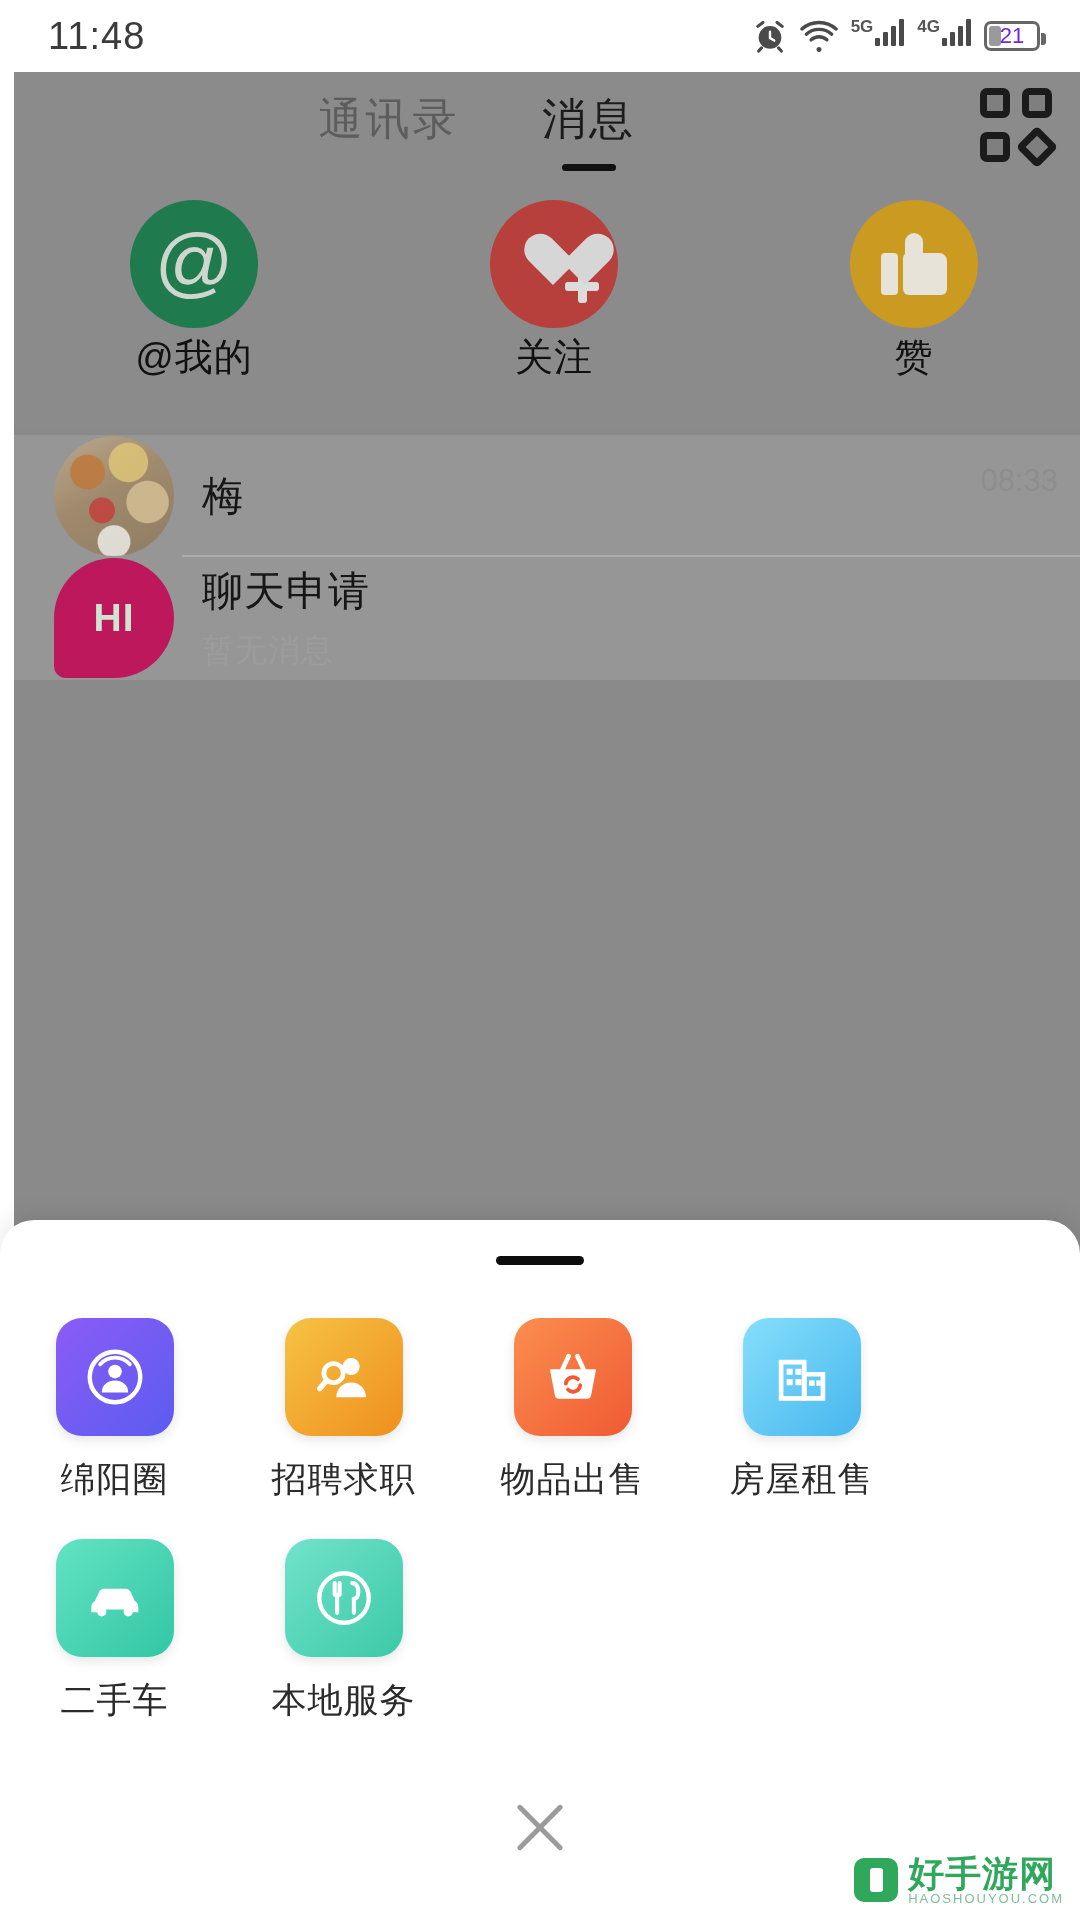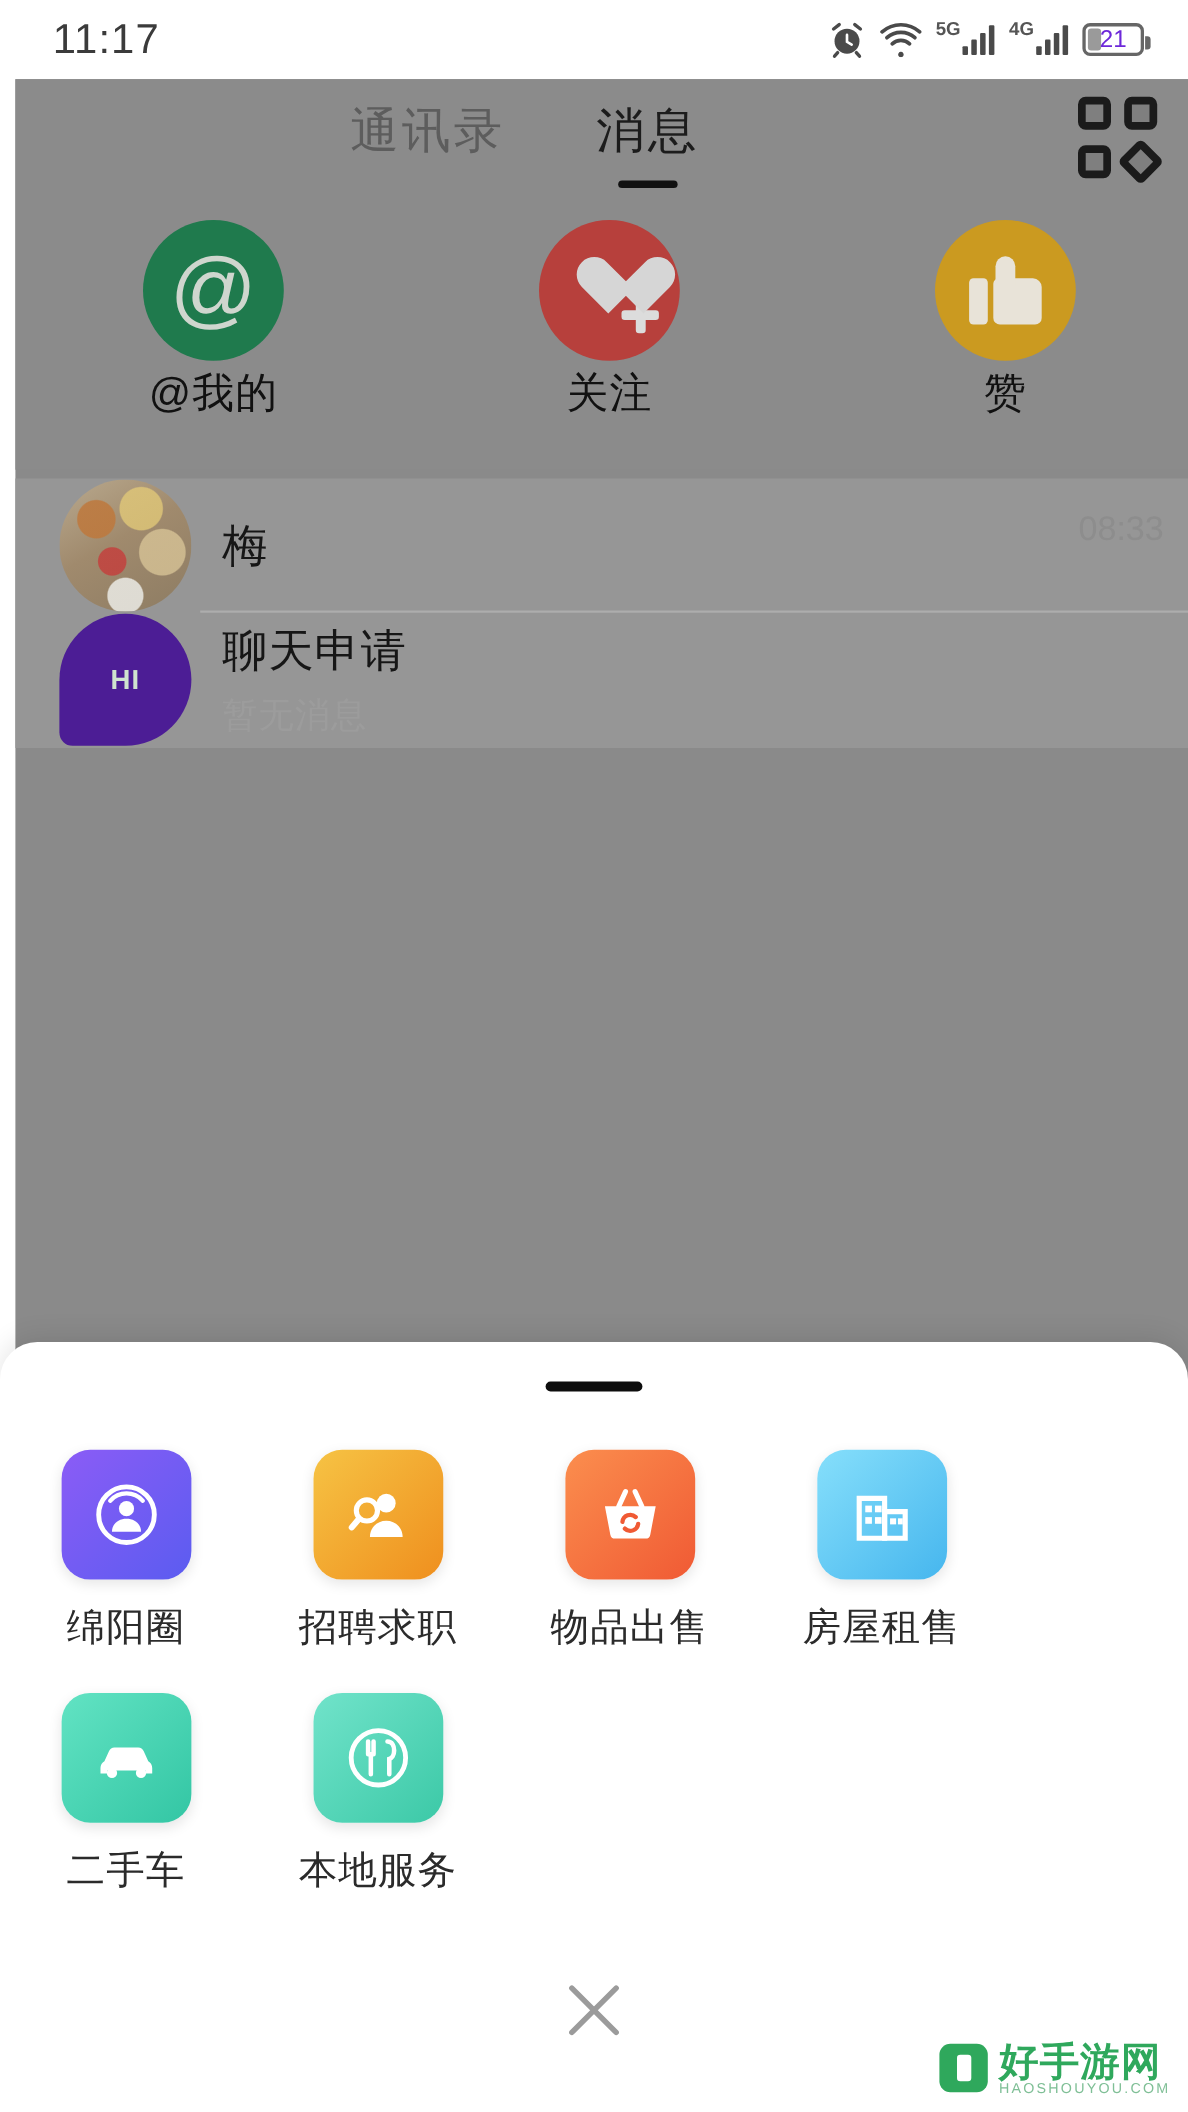--- a/index.html
+++ b/index.html
@@ -12,21 +12,21 @@
 
   
   .statusbar{
     position:absolute; left:0; top:0; width:1080px; height:72px;
     background:#ffffff; display:flex; align-items:center;
     justify-content:space-between; padding:0 40px 0 48px;
   }
   .sb-time{ font-size:38px; color:#3b3b3b; letter-spacing:1px; font-weight:400; }
   .sb-icons{ display:flex; align-items:center; gap:13px; }
   .sb-ic{ display:block; }
-  .sig-wrap{ display:flex; align-items:center; gap:2px; }
+  .sig-wrap{ display:flex; align-items:flex-start; gap:2px; }
   .sig-tag{ font-size:17px; color:#555; line-height:1; font-weight:700; margin-bottom:20px; }
   .bars{ display:flex; align-items:flex-end; gap:3px; height:28px; }
   .bars i{ display:block; width:5px; background:#4a4a4a; border-radius:1px; }
   .bars i:nth-child(1){ height:8px; }
   .bars i:nth-child(2){ height:14px; }
   .bars i:nth-child(3){ height:20px; }
   .bars i:nth-child(4){ height:27px; }
   .battery{
     position:relative; width:56px; height:30px; border:3px solid #666;
     border-radius:7px; display:flex; align-items:center; justify-content:center;
@@ -156,24 +156,24 @@
     width:100%; height:100%;
     background:
       radial-gradient(circle at 28% 30%, rgba(190,120,60,.85) 0 14%, transparent 15%),
       radial-gradient(circle at 62% 22%, rgba(225,200,120,.8) 0 16%, transparent 17%),
       radial-gradient(circle at 40% 62%, rgba(200,55,55,.75) 0 12%, transparent 13%),
       radial-gradient(circle at 78% 55%, rgba(215,195,150,.8) 0 18%, transparent 19%),
       radial-gradient(circle at 50% 88%, rgba(235,235,230,.85) 0 13%, transparent 14%),
       linear-gradient(150deg,#b9a98e 0%,#a08a6d 45%,#8d7c63 100%);
   }
   .avatar-hi{
-    width:120px; height:120px; flex:0 0 120px; background:#4c1d95;
+    width:120px; height:120px; flex:0 0 120px; background:#be185d;
     border-radius:50% 50% 50% 12px;
     display:flex; align-items:center; justify-content:center;
-    color:#cfe3cf; font-size:25px; font-weight:600; letter-spacing:1px;
+    color:#cfe3cf; font-size:39px; font-weight:600; letter-spacing:1px;
   }
   .chat-main{ flex:1; margin-left:28px; min-width:0; }
   .chat-name{ font-size:41px; color:#161616; letter-spacing:1px; }
   .chat-sub{ font-size:32px; color:#9c9c9c; margin-top:10px; letter-spacing:1px; }
   .chat-time{ font-size:31px; color:#8d8d8d; align-self:flex-start; margin-top:28px; }
   .chat-sep{
     position:absolute; left:168px; right:0; bottom:0; height:2px;
     background:rgba(255,255,255,.22);
   }
 
@@ -230,21 +230,21 @@
   .wm-text{ display:flex; flex-direction:column; line-height:1.05; }
   .wm-main{ font-size:36px; color:#2fa85c; font-weight:700; letter-spacing:1px; }
   .wm-sub{ font-size:13px; color:#7fbf96; letter-spacing:2px; }
 </style>
 </head>
 <body>
 
 <div id="screen">
 
   <div class="statusbar">
-    <div class="sb-time">11:17</div>
+    <div class="sb-time">11:48</div>
     <div class="sb-icons">
 
       <span class="sb-ic">
         <svg class="g-svg" width="34" height="34" viewBox="0 0 24 24">
           <circle cx="12" cy="13" r="8" fill="#4a4a4a"></circle>
           <path d="M12 9v4.4l3 1.8" stroke="#fff" stroke-width="1.7" fill="none" stroke-linecap="round"></path>
           <path d="M3.4 5.2 L7 2.4 M20.6 5.2 L17 2.4" stroke="#4a4a4a" stroke-width="2.2" stroke-linecap="round"></path>
           <path d="M6 20.4 L4 22.6 M18 20.4 L20 22.6" stroke="#4a4a4a" stroke-width="2.2" stroke-linecap="round"></path>
         </svg>
       </span>

